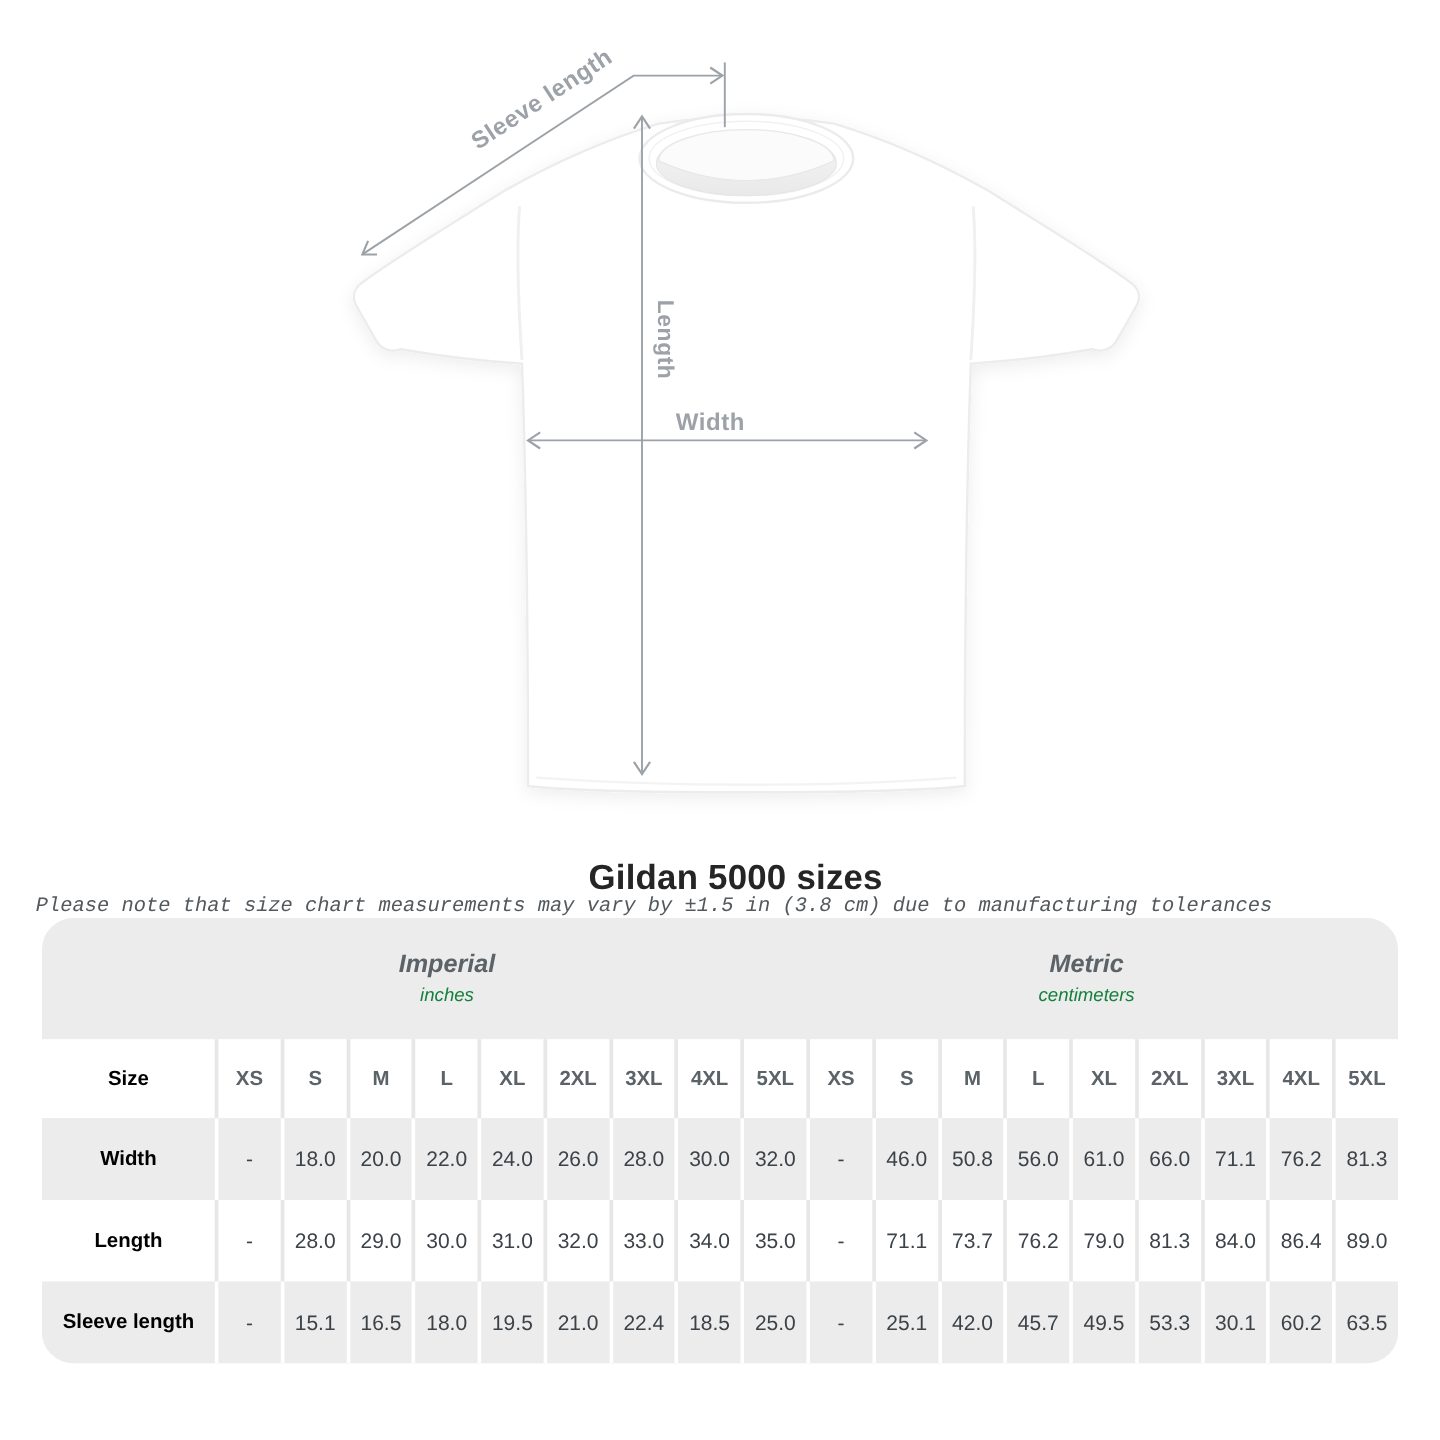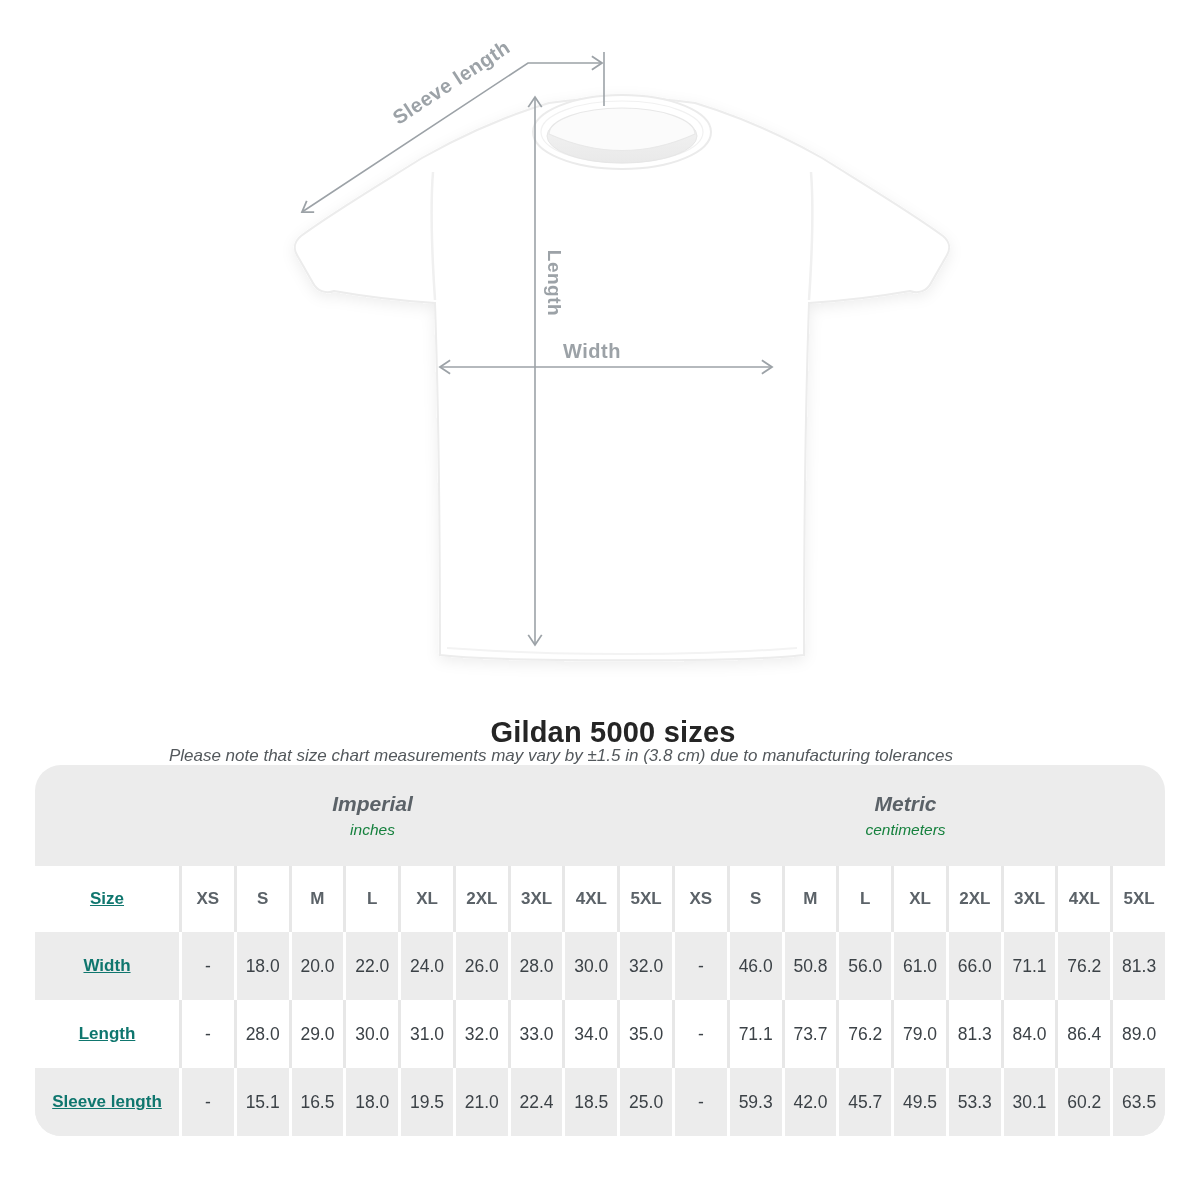--- a/index.html
+++ b/index.html
@@ -10,42 +10,42 @@
   
   .diagram-svg { position:absolute; left:0; top:0; }
   .dim-label { font-family:"Liberation Sans", sans-serif; font-weight:700; fill:#9CA2A7; letter-spacing:0.5px; }
 
   
   .page-title {
     position:absolute; top:703px; left:0; width:1200px; margin:13px;
     text-align:center; font-size:29px; font-weight:700; color:#252525; letter-spacing:0.2px;
   }
   .page-subtitle {
-    position:absolute; top:746px; left:16px; width:1090px; margin:0;
-    text-align:center; font-size:17px; font-style:italic; color:#53585C;
+    position:absolute; top:746px; left:0; width:1090px; margin:0;
+    text-align:center; font-size:17px; font-style:italic; color:#53585C;font-family:Liberation Mono, monospace;
   }
 
   
   .chart {
     position:absolute; left:35px; top:765px; width:1130px;
     background:#ECECEC; border-radius:26px; overflow:hidden;
   }
   .band { display:flex; height:101px; }
   .gcell { display:flex; flex-direction:column; align-items:center; justify-content:center; gap:5px; }
   .gi { width:637px; padding-left:38px; box-sizing:border-box; }
   .gm { width:493px; padding-right:26px; box-sizing:border-box; }
   .gname { font-size:21px; font-weight:700; font-style:italic; color:#5B6268; }
   .gunit { font-size:15.5px; font-style:italic; color:#15803d; }
 
   .grid { display:grid; grid-template-columns:144px repeat(18, 1fr); }
   .c { display:flex; align-items:center; justify-content:center; box-sizing:border-box; }
   .h { height:66px; background:#FFFFFF; font-weight:700; color:#5B6268; font-size:17px; }
   .g { height:68px; background:#ECECEC; }
   .w { height:68px; background:#FFFFFF; }
-  .lab { font-weight:700; color:#0f766e; font-size:17px;text-decoration:underline; }
+  .lab { font-weight:700; color:#000000; font-size:17px; }
   .v { color:#3C4247; font-size:17.5px; }
   .d { border-left:3px solid #E7E7E7; }
   .g.d { border-left-color:#FFFFFF; }
 </style>
 </head>
 <body>
 
 <div class="page">
 
   <svg class="diagram-svg" width="1200" height="700" viewBox="0 0 1200 700">
@@ -173,21 +173,21 @@
       <div class="c g d v">-</div>
       <div class="c g d v">15.1</div>
       <div class="c g d v">16.5</div>
       <div class="c g d v">18.0</div>
       <div class="c g d v">19.5</div>
       <div class="c g d v">21.0</div>
       <div class="c g d v">22.4</div>
       <div class="c g d v">18.5</div>
       <div class="c g d v">25.0</div>
       <div class="c g d v">-</div>
-      <div class="c g d v">59.3</div>
+      <div class="c g d v">25.1</div>
       <div class="c g d v">42.0</div>
       <div class="c g d v">45.7</div>
       <div class="c g d v">49.5</div>
       <div class="c g d v">53.3</div>
       <div class="c g d v">30.1</div>
       <div class="c g d v">60.2</div>
       <div class="c g d v">63.5</div>
     </div>
   </div>
 </div>

